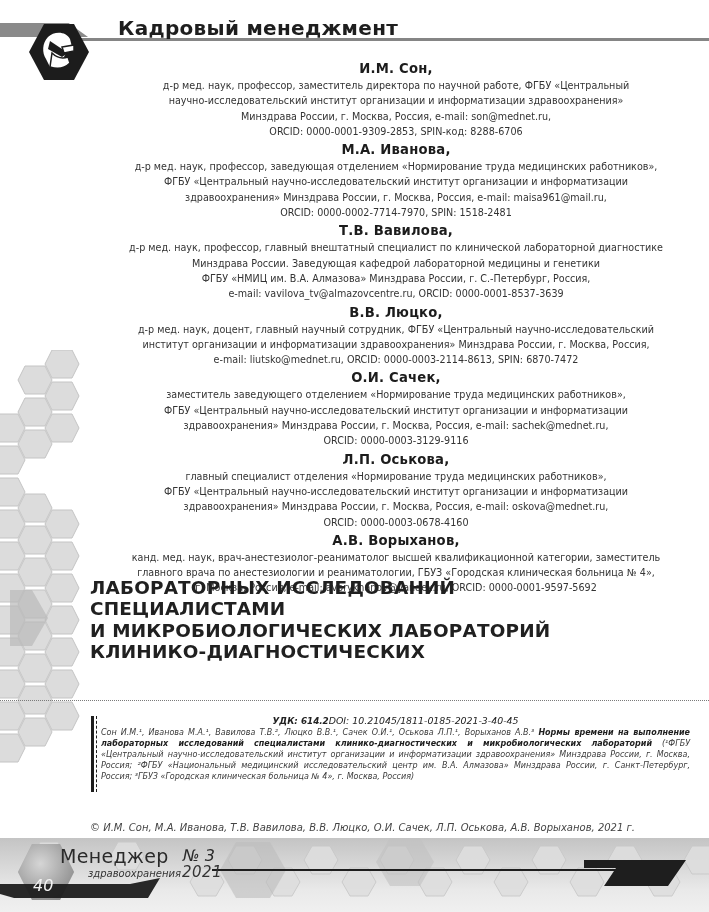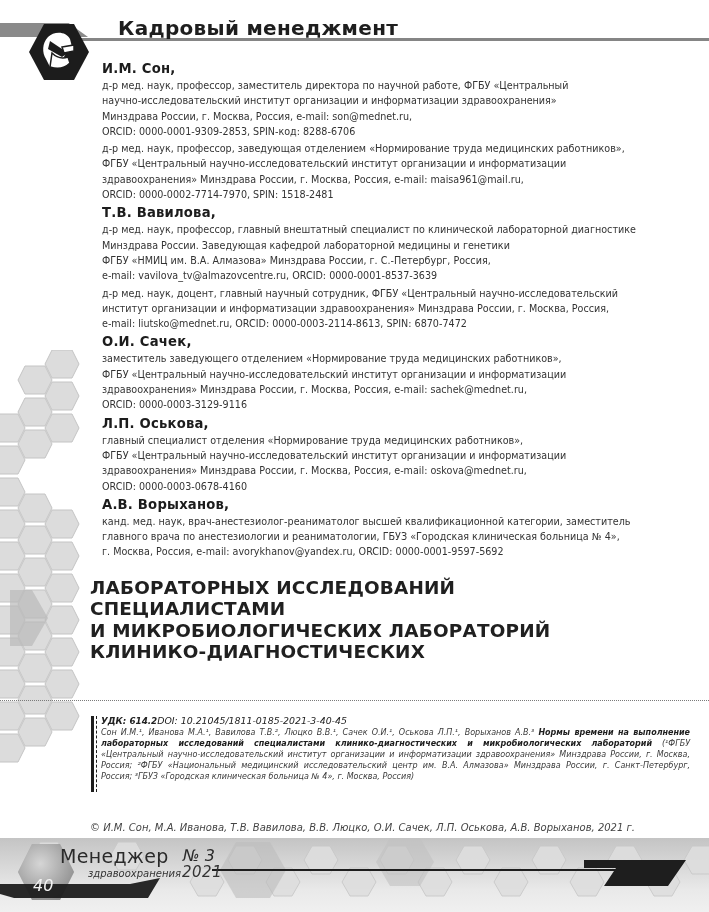--- a/index.html
+++ b/index.html
@@ -9,36 +9,36 @@
   
   .hdr-band { position: absolute; left: 0; top: 23px; width: 88px; height: 14px; background: #8a8a8a; clip-path: polygon(0 0, 78% 0, 100% 100%, 0 100%); }
   .hdr-line { position: absolute; left: 80px; top: 38px; width: 629px; height: 3px; background: #858585; }
   .hdr-title { position: absolute; left: 118px; top: 16px; font-family: "DejaVu Sans", sans-serif; font-weight: bold; font-size: 20px; letter-spacing: 0.3px; color: #1e1e1e; }
   .hdr-icon { position: absolute; left: 28px; top: 23px; width: 62px; height: 58px; }
 
   
   .hex-deco { position: absolute; left: 0; top: 350px; width: 95px; height: 440px; }
 
   
-  .authors { position: absolute; left: 102px; top: 60px; width: 600px; }
+  .authors { position: absolute; left: 96px; top: 60px; width: 600px; text-align: center; }
   .author { margin-bottom: 2px; }
   .author-name { font-family: "DejaVu Sans", sans-serif; font-weight: bold; font-size: 13.2px; color: #1c1c1c; line-height: 18px; letter-spacing: 0.2px; }
   .author-info { font-size: 9.6px; line-height: 15.3px; color: #333; white-space: pre-line; }
 
   
   .art-title { position: absolute; left: 90px; top: 577px; width: 600px; font-family: "DejaVu Sans", sans-serif; font-weight: bold; font-size: 18.4px; line-height: 21.3px; color: #202020; letter-spacing: 0.2px; }
   .art-title div { white-space: nowrap; }
 
   .dotted { position: absolute; left: 0; top: 700px; width: 709px; border-top: 1px dotted #7a7a7a; }
 
   
   .cite { position: absolute; left: 90px; top: 715px; width: 600px; padding-left: 7px; }
   .cite-bar { position: absolute; left: 91px; top: 716px; width: 3px; height: 76px; background: #1e1e1e; }
   .cite-dash { position: absolute; left: 96px; top: 716px; width: 0; height: 76px; border-left: 1px dashed #1e1e1e; }
-  .cite-row { display: flex; justify-content: flex-start; font-style: italic; font-weight: bold; font-size: 8.8px; color: #222; line-height: 12px; padding-left: 4px; }
+  .cite-row { display: flex; justify-content: center; font-style: italic; font-weight: bold; font-size: 8.8px; color: #222; line-height: 12px; padding-left: 4px; }
   .cite-doi { font-weight: normal; font-size: 9.4px; }
   .cite-text { font-style: italic; font-size: 8px; line-height: 10.9px; color: #3a3a3a; text-align: justify; padding-left: 4px; margin-top: 1px; }
   .cite-text b { color: #1e1e1e; }
 
   .copyright { position: absolute; left: 90px; top: 822px; font-style: italic; font-size: 10px; color: #444; }
 
   
   .footer { position: absolute; left: 0; top: 838px; width: 709px; height: 74px; background: linear-gradient(#c4c4c4, #e9e9e9 70%, #f0f0f0); }
   .footer svg.pattern { position: absolute; left: 0; top: 0; }
   .mag-name { position: absolute; left: 60px; top: 845px; font-size: 19px; color: #2a2a2a; letter-spacing: 0.3px; }
@@ -101,33 +101,35 @@
 
 <div class="authors">
   <div class="author">
     <div class="author-name">И.М. Сон,</div>
     <div class="author-info">д-р мед. наук, профессор, заместитель директора по научной работе, ФГБУ «Центральный
 научно-исследовательский институт организации и информатизации здравоохранения»
 Минздрава России, г. Москва, Россия, e-mail: son@mednet.ru,
 ORCID: 0000-0001-9309-2853, SPIN-код: 8288-6706</div>
   </div>
   <div class="author">
+    <div class="author-name">М.А. Иванова,</div>
     <div class="author-info">д-р мед. наук, профессор, заведующая отделением «Нормирование труда медицинских работников»,
 ФГБУ «Центральный научно-исследовательский институт организации и информатизации
 здравоохранения» Минздрава России, г. Москва, Россия, e-mail: maisa961@mail.ru,
 ORCID: 0000-0002-7714-7970, SPIN: 1518-2481</div>
   </div>
   <div class="author">
     <div class="author-name">Т.В. Вавилова,</div>
     <div class="author-info">д-р мед. наук, профессор, главный внештатный специалист по клинической лабораторной диагностике
 Минздрава России. Заведующая кафедрой лабораторной медицины и генетики
 ФГБУ «НМИЦ им. В.А. Алмазова» Минздрава России, г. С.-Петербург, Россия,
 e-mail: vavilova_tv@almazovcentre.ru, ORCID: 0000-0001-8537-3639</div>
   </div>
   <div class="author">
+    <div class="author-name">В.В. Люцко,</div>
     <div class="author-info">д-р мед. наук, доцент, главный научный сотрудник, ФГБУ «Центральный научно-исследовательский
 институт организации и информатизации здравоохранения» Минздрава России, г. Москва, Россия,
 e-mail: liutsko@mednet.ru, ORCID: 0000-0003-2114-8613, SPIN: 6870-7472</div>
   </div>
   <div class="author">
     <div class="author-name">О.И. Сачек,</div>
     <div class="author-info">заместитель заведующего отделением «Нормирование труда медицинских работников»,
 ФГБУ «Центральный научно-исследовательский институт организации и информатизации
 здравоохранения» Минздрава России, г. Москва, Россия, e-mail: sachek@mednet.ru,
 ORCID: 0000-0003-3129-9116</div>

